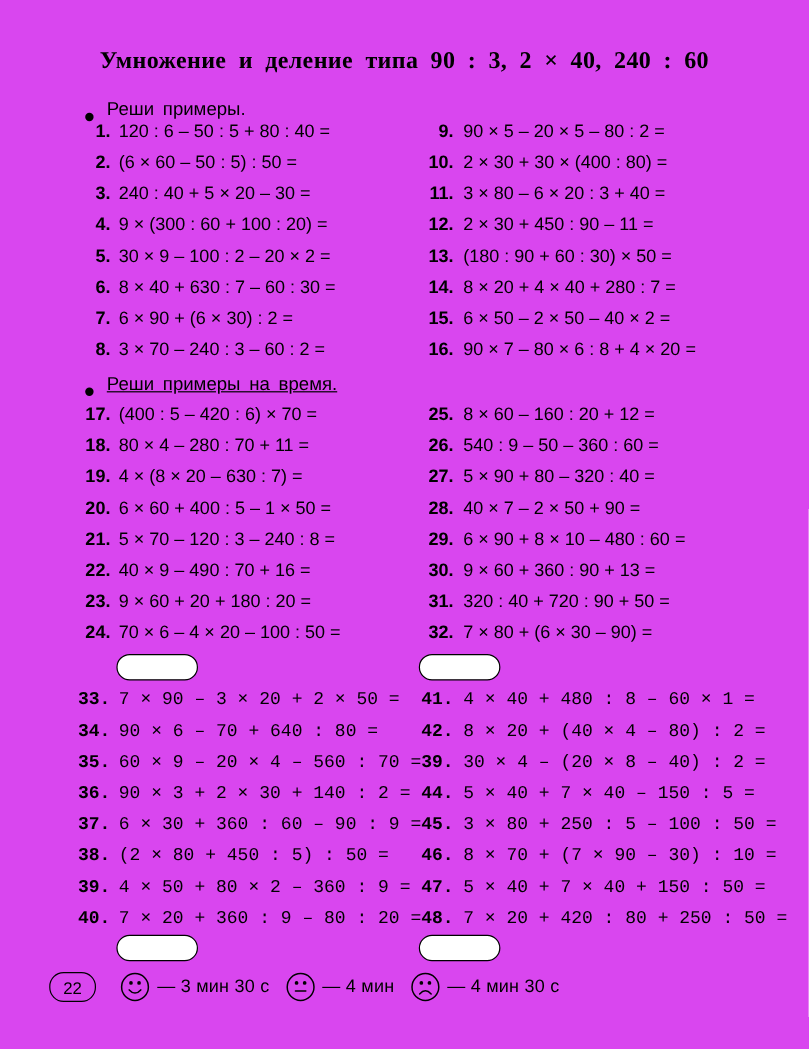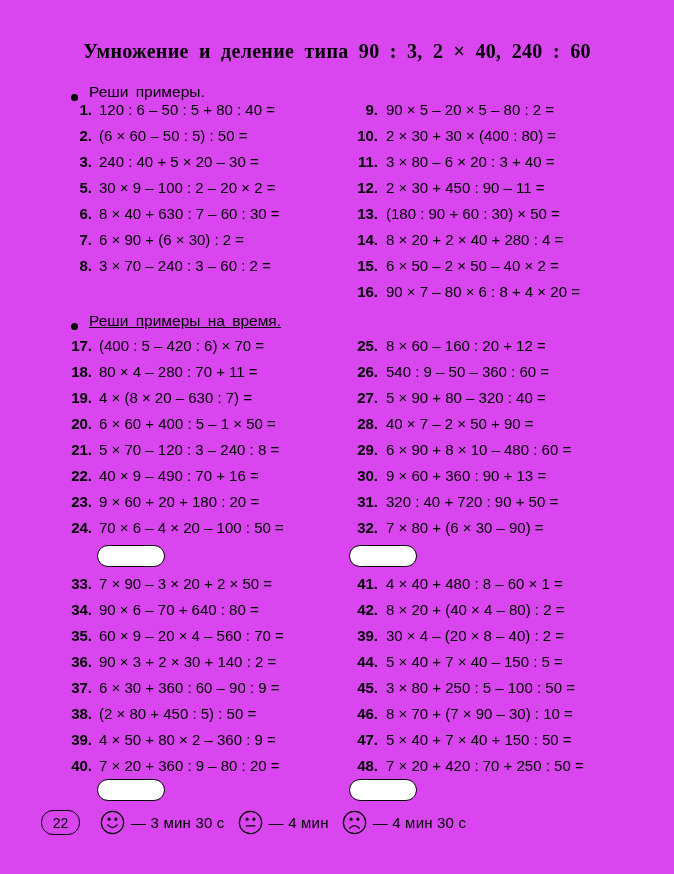--- a/index.html
+++ b/index.html
@@ -12,21 +12,21 @@
     font-family:"Liberation Serif", serif; font-weight:bold; font-size:20px;
     letter-spacing:0.3px; word-spacing:5px; white-space:nowrap;
   }
   .section-header {
     position:absolute; left:71px; height:20px; display:flex; align-items:flex-end;
     gap:11px; font-size:15.5px; word-spacing:3px;
   }
   .sh1 { top:81px; } .sh2 { top:310px;text-decoration:underline; }
   .bullet { width:7px; height:7px; background:#000; border-radius:50%; flex:0 0 auto; }
   .group { position:absolute; left:54px; width:580px; display:flex; }
-  .g0 { top:97px; } .g1 { top:333px; } .g2 { top:571px; }
+  .g0 { top:97px; } .g1 { top:333px; } .g2 { top:571px;font-family:Liberation Mono, monospace; }
   .col-left { width:283px; } .col-right { flex:1; }
   .prob { height:26px; line-height:26px; font-size:15px; white-space:nowrap; }
   .pnum { display:inline-block; text-align:right; font-weight:bold; }
   .col-left .pnum { width:38px; margin-right:7px; }
   .col-right .pnum { width:41px; margin-right:8px; }
   .tbox {
     position:absolute; width:66px; height:20px; border:1.4px solid #000;
     border-radius:11px; background:#fff;
   }
   .tb-1l { top:545px; left:97px; } .tb-1r { top:545px; left:349px; }
@@ -51,32 +51,33 @@
   <div class="section-header sh1">
     <span class="bullet"></span>
     <span>Реши примеры.</span>
   </div>
 
   <div class="group g0" id="group-0">
       <div class="col-left">
         <div class="prob"><span class="pnum">1.</span><span class="pexpr">120 : 6 – 50 : 5 + 80 : 40 =</span></div>
         <div class="prob"><span class="pnum">2.</span><span class="pexpr">(6 × 60 – 50 : 5) : 50 =</span></div>
         <div class="prob"><span class="pnum">3.</span><span class="pexpr">240 : 40 + 5 × 20 – 30 =</span></div>
+        <div class="prob"><span class="pnum">4.</span><span class="pexpr">9 × (300 : 60 + 100 : 20) =</span></div>
         <div class="prob"><span class="pnum">5.</span><span class="pexpr">30 × 9 – 100 : 2 – 20 × 2 =</span></div>
         <div class="prob"><span class="pnum">6.</span><span class="pexpr">8 × 40 + 630 : 7 – 60 : 30 =</span></div>
         <div class="prob"><span class="pnum">7.</span><span class="pexpr">6 × 90 + (6 × 30) : 2 =</span></div>
         <div class="prob"><span class="pnum">8.</span><span class="pexpr">3 × 70 – 240 : 3 – 60 : 2 =</span></div>
       </div>
       <div class="col-right">
         <div class="prob"><span class="pnum">9.</span><span class="pexpr">90 × 5 – 20 × 5 – 80 : 2 =</span></div>
         <div class="prob"><span class="pnum">10.</span><span class="pexpr">2 × 30 + 30 × (400 : 80) =</span></div>
         <div class="prob"><span class="pnum">11.</span><span class="pexpr">3 × 80 – 6 × 20 : 3 + 40 =</span></div>
         <div class="prob"><span class="pnum">12.</span><span class="pexpr">2 × 30 + 450 : 90 – 11 =</span></div>
         <div class="prob"><span class="pnum">13.</span><span class="pexpr">(180 : 90 + 60 : 30) × 50 =</span></div>
-        <div class="prob"><span class="pnum">14.</span><span class="pexpr">8 × 20 + 2 × 40 + 280 : 4 =</span></div>
+        <div class="prob"><span class="pnum">14.</span><span class="pexpr">8 × 20 + 4 × 40 + 280 : 7 =</span></div>
         <div class="prob"><span class="pnum">15.</span><span class="pexpr">6 × 50 – 2 × 50 – 40 × 2 =</span></div>
         <div class="prob"><span class="pnum">16.</span><span class="pexpr">90 × 7 – 80 × 6 : 8 + 4 × 20 =</span></div>
       </div>
     </div>
 
   <div class="section-header sh2">
     <span class="bullet"></span>
     <span>Реши примеры на время.</span>
   </div>
 
@@ -118,21 +119,21 @@
         <div class="prob"><span class="pnum">40.</span><span class="pexpr">7 × 20 + 360 : 9 – 80 : 20 =</span></div>
       </div>
       <div class="col-right">
         <div class="prob"><span class="pnum">41.</span><span class="pexpr">4 × 40 + 480 : 8 – 60 × 1 =</span></div>
         <div class="prob"><span class="pnum">42.</span><span class="pexpr">8 × 20 + (40 × 4 – 80) : 2 =</span></div>
         <div class="prob"><span class="pnum">39.</span><span class="pexpr">30 × 4 – (20 × 8 – 40) : 2 =</span></div>
         <div class="prob"><span class="pnum">44.</span><span class="pexpr">5 × 40 + 7 × 40 – 150 : 5 =</span></div>
         <div class="prob"><span class="pnum">45.</span><span class="pexpr">3 × 80 + 250 : 5 – 100 : 50 =</span></div>
         <div class="prob"><span class="pnum">46.</span><span class="pexpr">8 × 70 + (7 × 90 – 30) : 10 =</span></div>
         <div class="prob"><span class="pnum">47.</span><span class="pexpr">5 × 40 + 7 × 40 + 150 : 50 =</span></div>
-        <div class="prob"><span class="pnum">48.</span><span class="pexpr">7 × 20 + 420 : 70 + 250 : 50 =</span></div>
+        <div class="prob"><span class="pnum">48.</span><span class="pexpr">7 × 20 + 420 : 80 + 250 : 50 =</span></div>
       </div>
     </div>
 
   <div class="tbox tb-2l"></div>
   <div class="tbox tb-2r"></div>
 
   <div class="footer">
     <div class="page-pill">22</div>
     <div class="legend" id="legend">
         <div class="legend-item">

